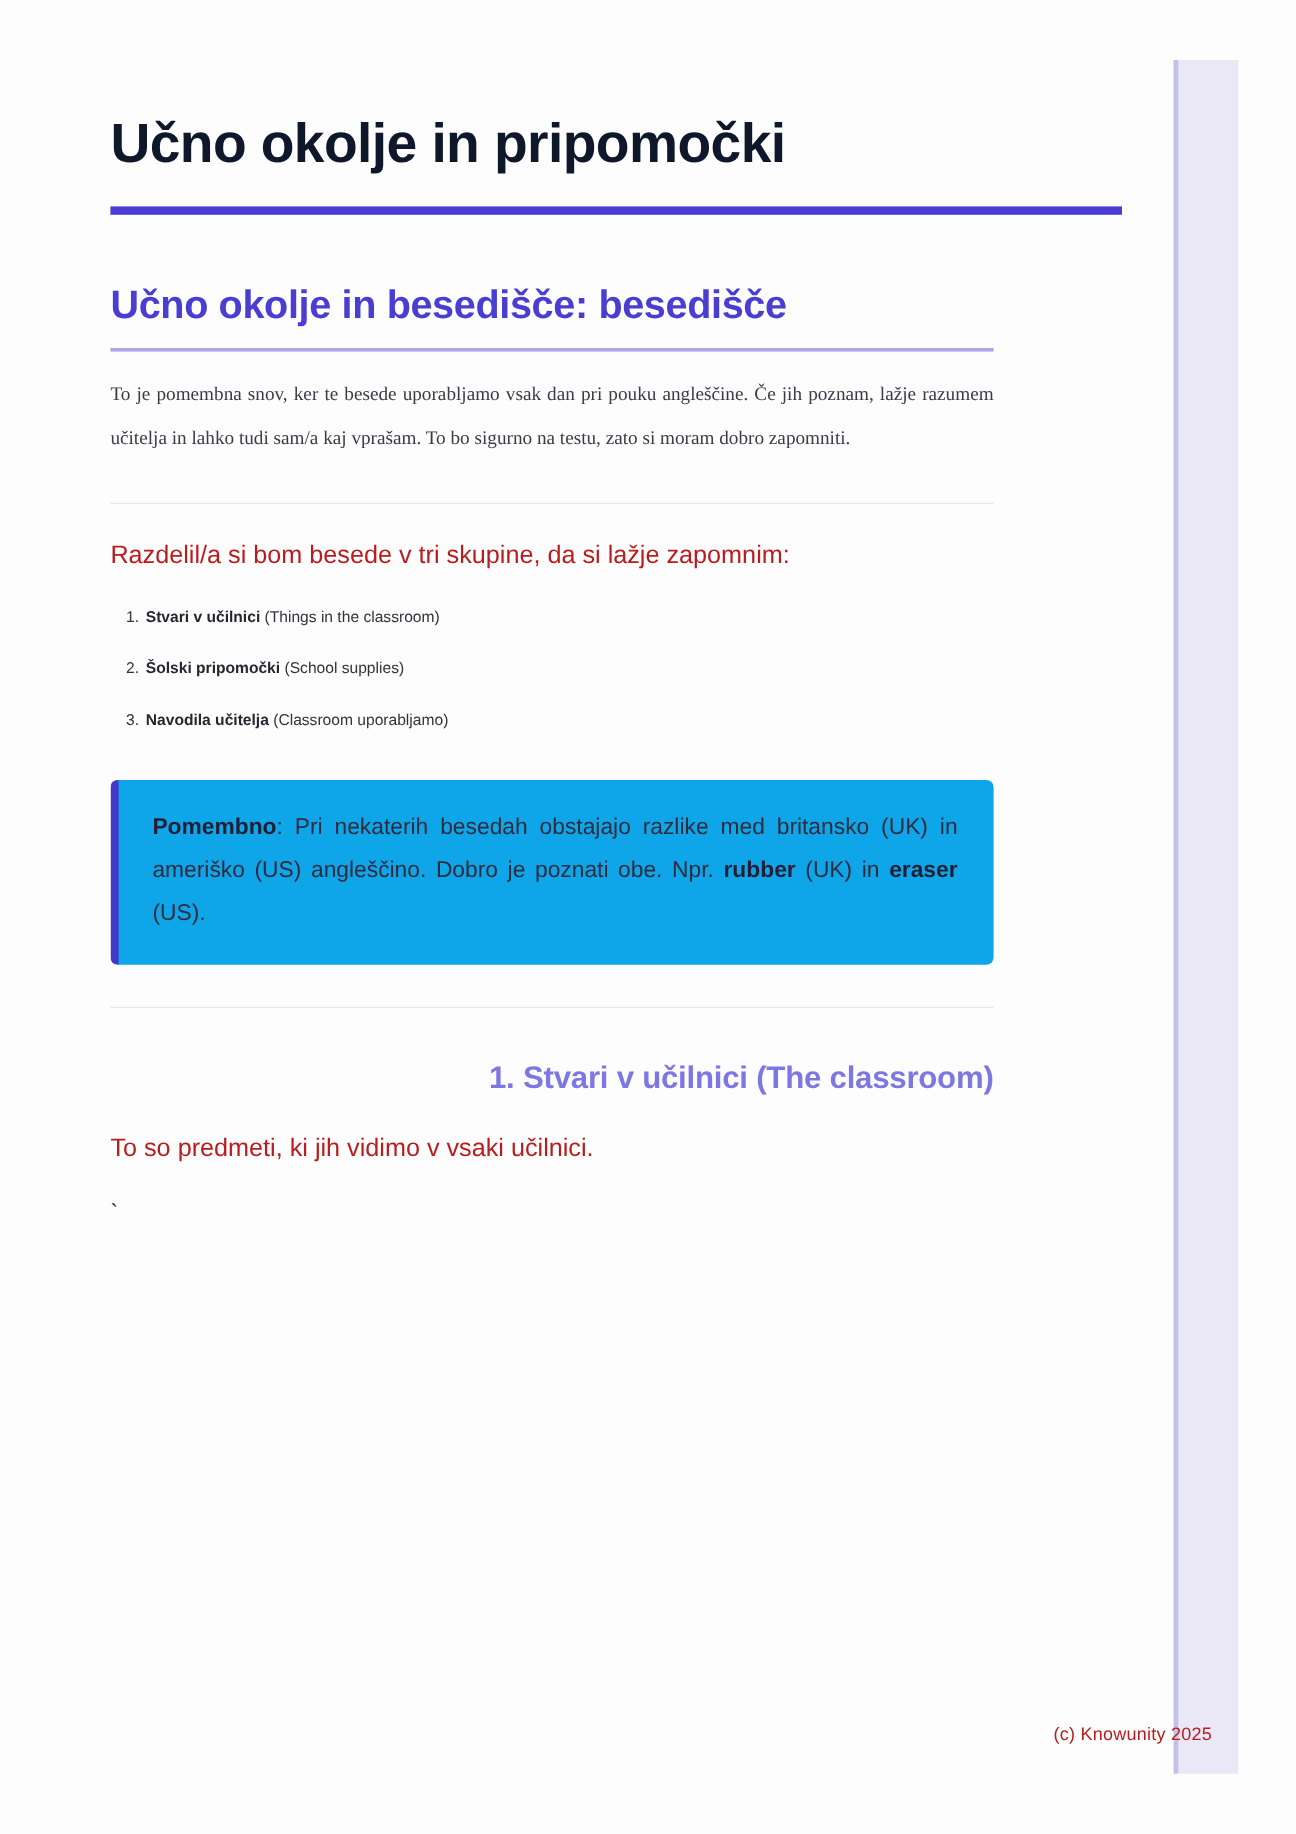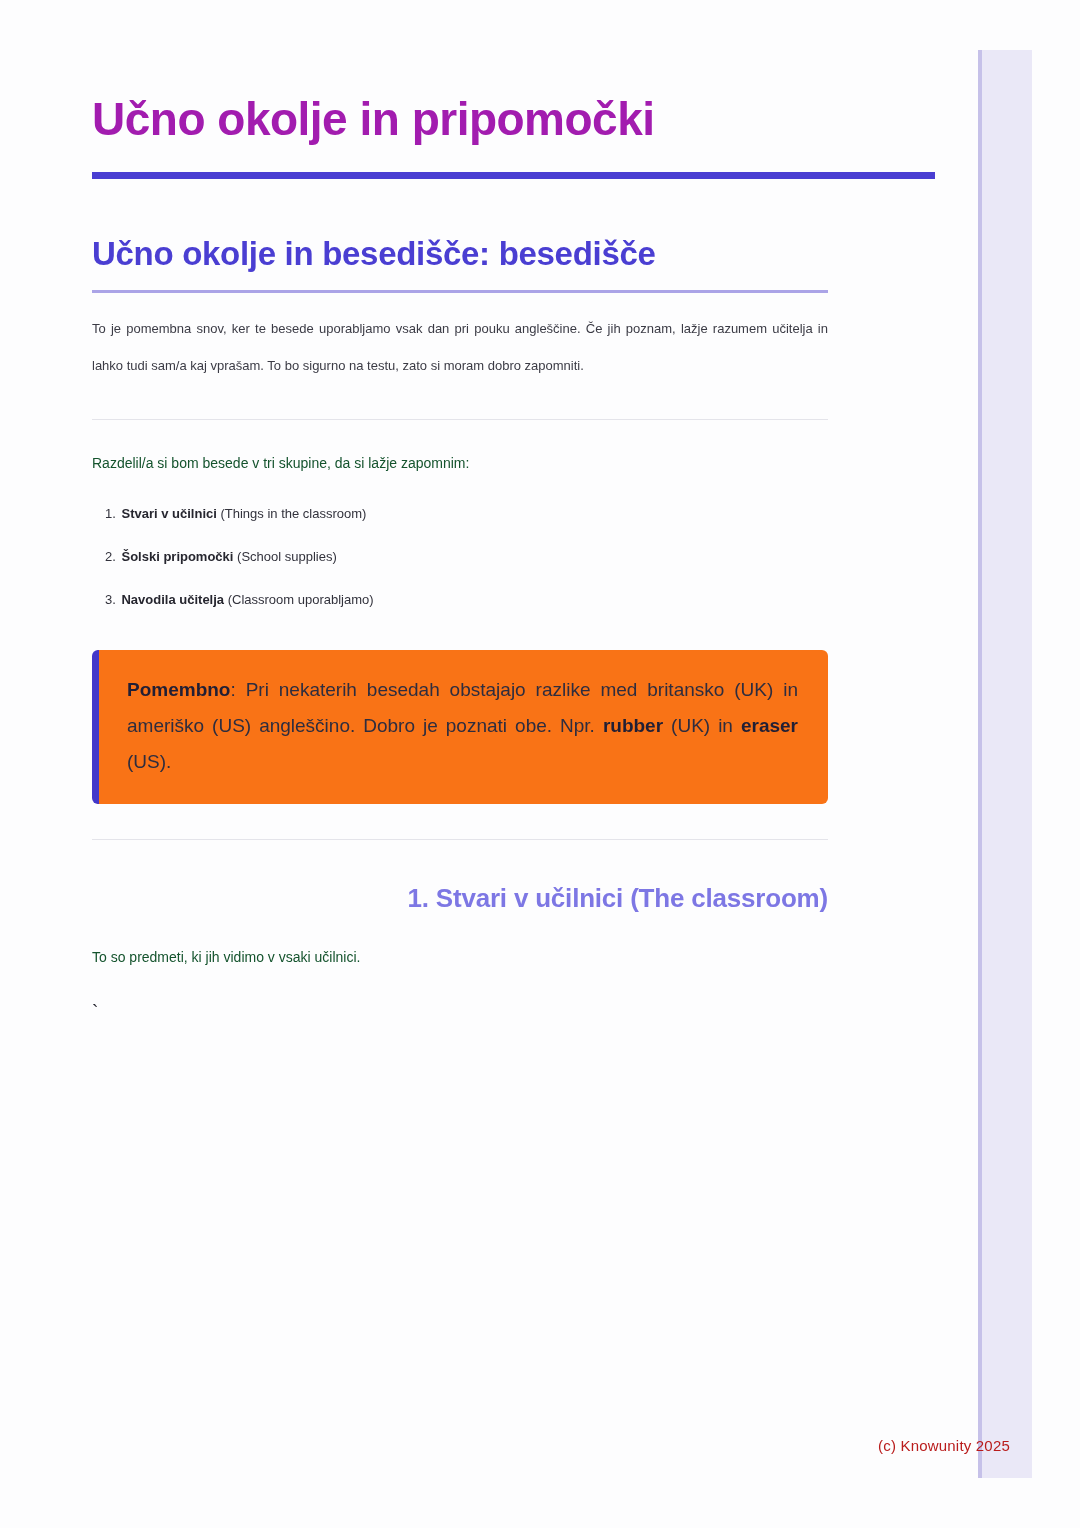--- a/index.html
+++ b/index.html
@@ -20,21 +20,21 @@
     left: 92px;
     top: 0;
     width: 736px;
   }
   .doc-title {
     margin: 92px 0 0 0;
     font-size: 46px;
     line-height: 54px;
     font-weight: 800;
     letter-spacing: -0.5px;
-    color: #a21caf;
+    color: #0f172a;
   }
   .title-rule {
     width: 843px;
     height: 7px;
     background: #4a3ed2;
     margin-top: 26px;
   }
   .h2 {
     margin: 56px 0 0 0;
     font-size: 33px;
@@ -44,44 +44,45 @@
     color: #4a3ed2;
   }
   .h2-rule {
     width: 736px;
     height: 3px;
     background: #aba4e7;
     margin-top: 17px;
   }
   .body-p {
     margin: 17px 0 0 0;
-    font-size: 13px;
+    font-size: 16px;
     line-height: 37px;
     text-align: justify;
     color: #3b3b45;
+    font-family: Liberation Serif, serif;
   }
   .divider {
     border: none;
     border-top: 1px solid #e4e4ea;
     margin: 35px 0 0 0;
     width: 736px;
   }
   .h3 {
     margin: 38px 0 0 0;
     font-size: 30px;
     line-height: 36px;
     font-weight: 700;
     letter-spacing: -0.2px;
     color: #7d77e4;
   }
   .intro-p {
     margin: 28px 0 0 0;
-    font-size: 14px;
+    font-size: 21px;
     line-height: 30px;
-    color: #14532d;
+    color: #b91c1c;
   }
   .word-group-list {
     margin: 22px 0 0 0;
     padding: 0;
     list-style: none;
   }
   .word-group-item {
     padding-left: 13px;
     font-size: 13px;
     line-height: 28px;
@@ -92,21 +93,21 @@
     margin-right: 2px;
   }
   .word-group-item .term {
     font-weight: 700;
     color: #26262f;
   }
   .callout {
     margin-top: 36px;
     width: 736px;
     box-sizing: border-box;
-    background: #f97316;
+    background: #0ea5e9;
     border-left: 7px solid #4338ca;
     border-radius: 6px;
     padding: 22px 30px 24px 28px;
   }
   .callout p {
     margin: 0;
     font-size: 19px;
     line-height: 36px;
     text-align: justify;
     color: #2e2d3f;

